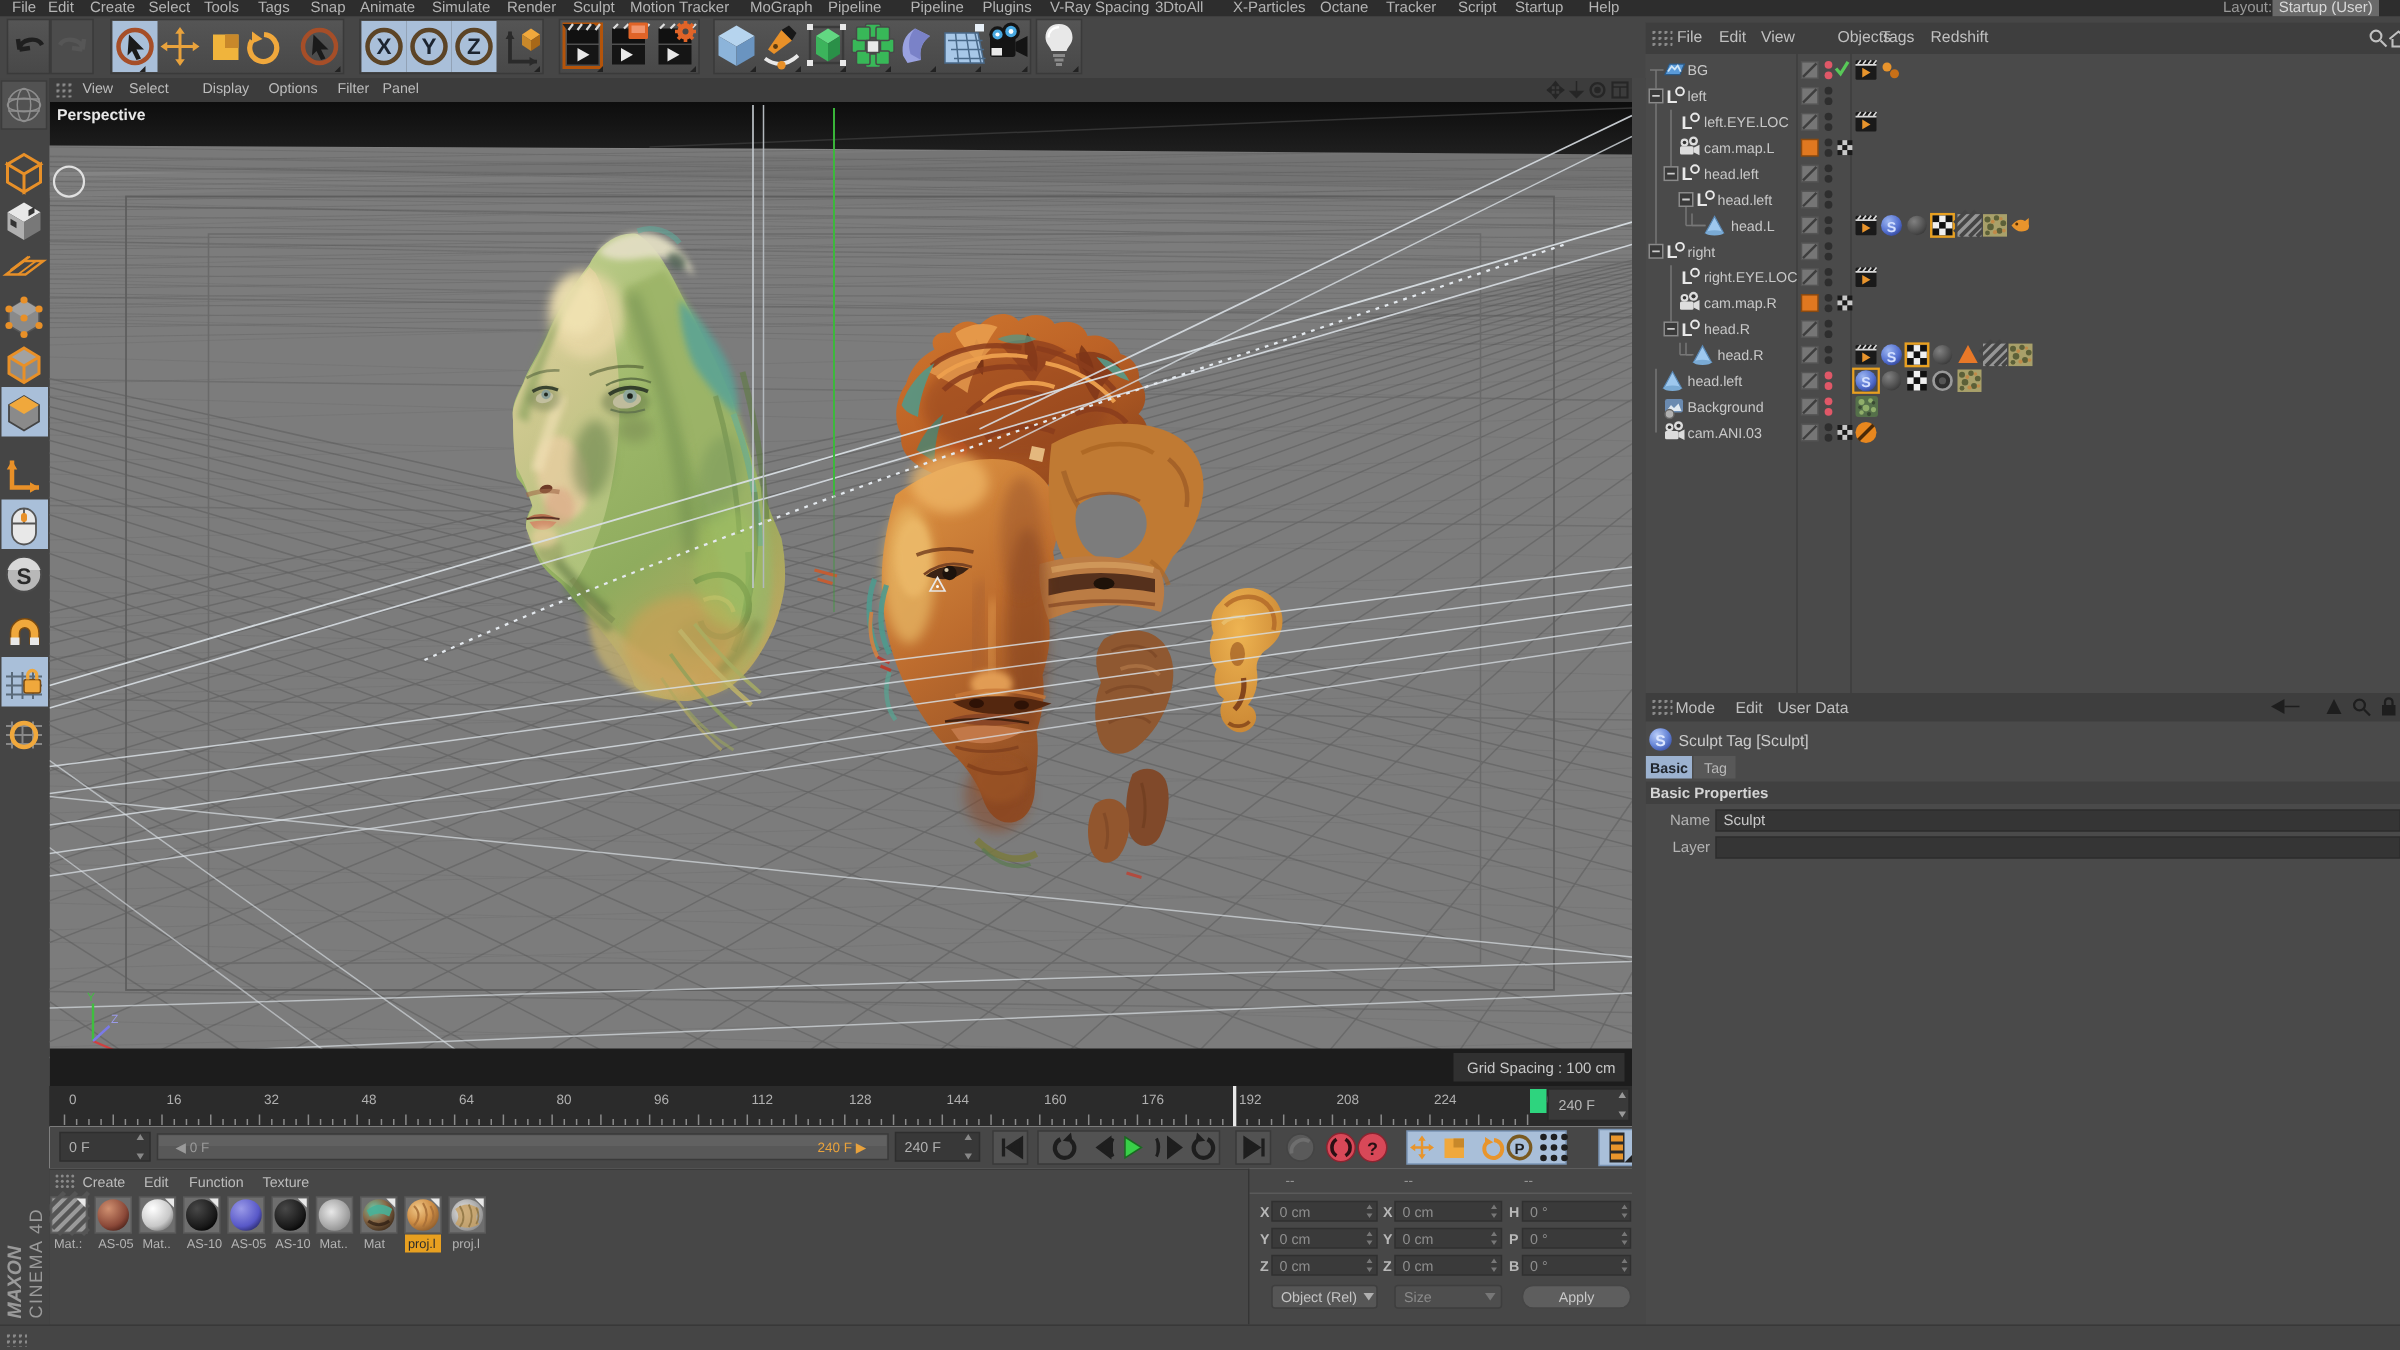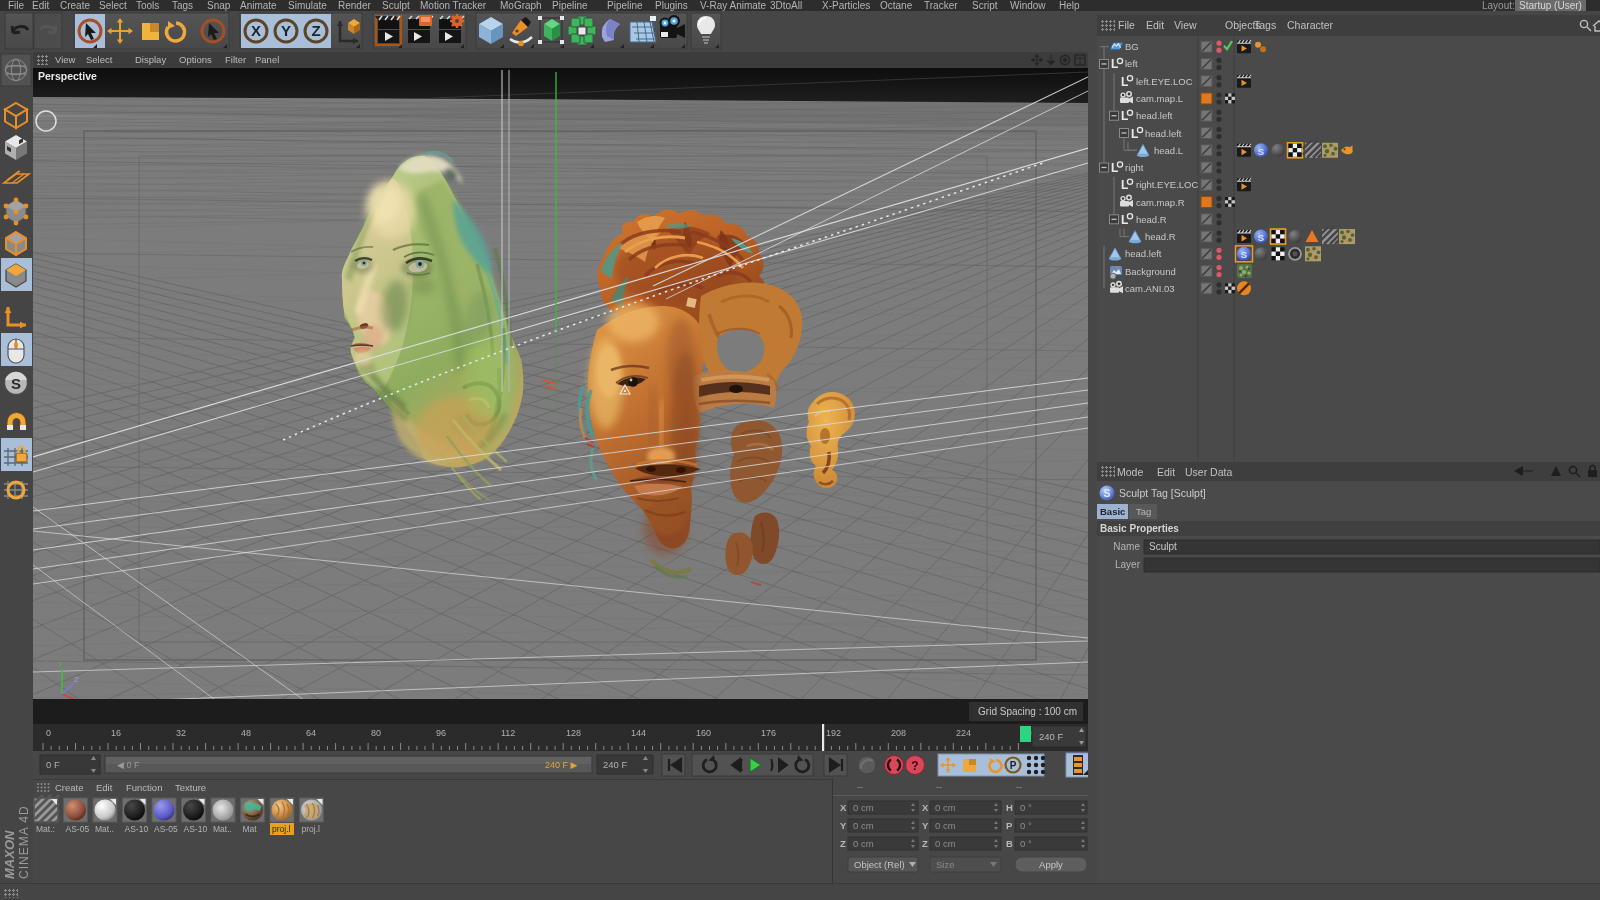--- a/index.html
+++ b/index.html
@@ -37,27 +37,27 @@
     <span style="left:207px">Snap</span>
     <span style="left:240px">Animate</span>
     <span style="left:288px">Simulate</span>
     <span style="left:338px">Render</span>
     <span style="left:382px">Sculpt</span>
     <span style="left:420px">Motion Tracker</span>
     <span style="left:500px">MoGraph</span>
     <span style="left:552px">Pipeline</span>
     <span style="left:607px">Pipeline</span>
     <span style="left:655px">Plugins</span>
-    <span style="left:700px">V-Ray Animate</span>
+    <span style="left:700px">V-Ray Spacing</span>
     <span style="left:770px">3DtoAll</span>
     <span style="left:822px">X-Particles</span>
     <span style="left:880px">Octane</span>
     <span style="left:924px">Tracker</span>
     <span style="left:972px">Script</span>
-    <span style="left:1010px">Window</span>
+    <span style="left:1010px">Startup</span>
     <span style="left:1059px">Help</span>
     <span style="left:1482px;color:#9a9a9a">Layout:</span>
     <span style="left:1515px;top:0;width:71px;height:11px;background:#6a6a6a;color:#d8d8d8;text-align:center">Startup (User)</span>
   </div>
 <div id="toolbar" class="abs">
 <svg width="1600" height="41" viewBox="0 0 1600 41">
 <defs>
 <linearGradient id="btng" x1="0" y1="0" x2="0" y2="1">
           <stop offset="0" stop-color="#555555"></stop>
           <stop offset="1" stop-color="#484848"></stop>
@@ -974,21 +974,21 @@
       <text x="-100" y="28" transform="rotate(-90)" font-family="Liberation Sans" font-size="12" fill="#9a9a9a" letter-spacing="1">CINEMA 4D</text>
     </svg></div>
 <div id="ompanel" class="abs">
     <div class="pmenu">
       <div class="grip" style="left:4px;top:5px;width:14px;height:11px"></div>
 <span style="left:21px">File</span>
       <span style="left:49px">Edit</span>
       <span style="left:77px">View</span>
       <span style="left:128px">Objects</span>
       <span style="left:157px">Tags</span>
-      <span style="left:190px">Character</span>
+      <span style="left:190px">Redshift</span>
 <svg style="position:absolute;left:482px;top:3px" width="26" height="15" viewBox="0 0 26 15">
         <g stroke="#c0c0c0" stroke-width="1.4" fill="none">
           <circle cx="5" cy="6" r="3.6"></circle>
           <path d="M 8 9 l 4 4"></path>
           <path d="M 14 8 l 6 -5 6 5 M 16 8 v 5 h 8 v -5"></path>
         </g>
       </svg>
 </div>
 <svg style="position:absolute;left:0;top:21px" width="503" height="426" viewBox="0 0 503 426">
 <defs>

